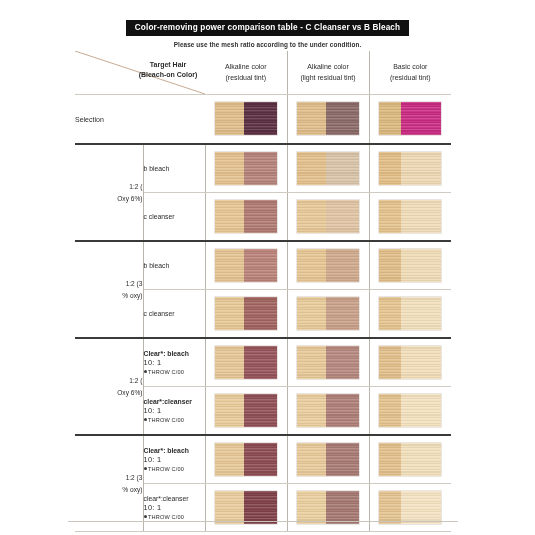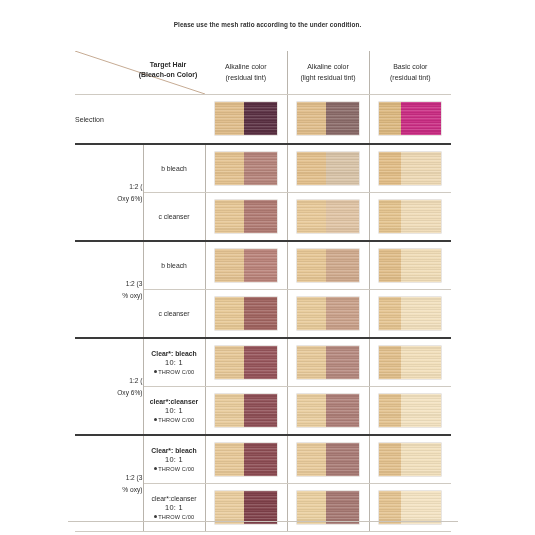--- a/index.html
+++ b/index.html
@@ -109,21 +109,20 @@
   
   .ratio-cell {
     text-align: right;
     padding-right: 11px;
     font-size: 6.6px;
     font-weight: bold;
     line-height: 1.75;
     color: #2b2b2b;
   }
   .type-cell {
-    text-align: center;
     font-size: 6.8px;
     color: #2b2b2b;
     line-height: 1.35;
     padding: 0 2px;
   }
   .type-cell .t-main { font-weight: bold; display: block; }
   .type-cell .t-plain { display: block; }
   .type-cell .t-ratio { display: block; font-size: 7.4px; letter-spacing: .3px; }
   .type-cell .t-note {
     display: block;
@@ -183,20 +182,21 @@
     top: 521px;
     width: 390px;
     height: 1px;
     background: #c9c4bc;
   }
 </style>
 </head>
 <body>
 
 <div id="title-block">
+  <div id="title-bar">Color-removing power comparison table - C Cleanser vs B Bleach</div>
   <div id="subtitle">Please use the mesh ratio according to the under condition.</div>
 </div>
 
 <div id="table-wrap">
   <table class="grid">
     <colgroup>
       <col class="c-ratio">
         <col class="c-type">
       <col class="c-sw">
         <col class="c-sw">

